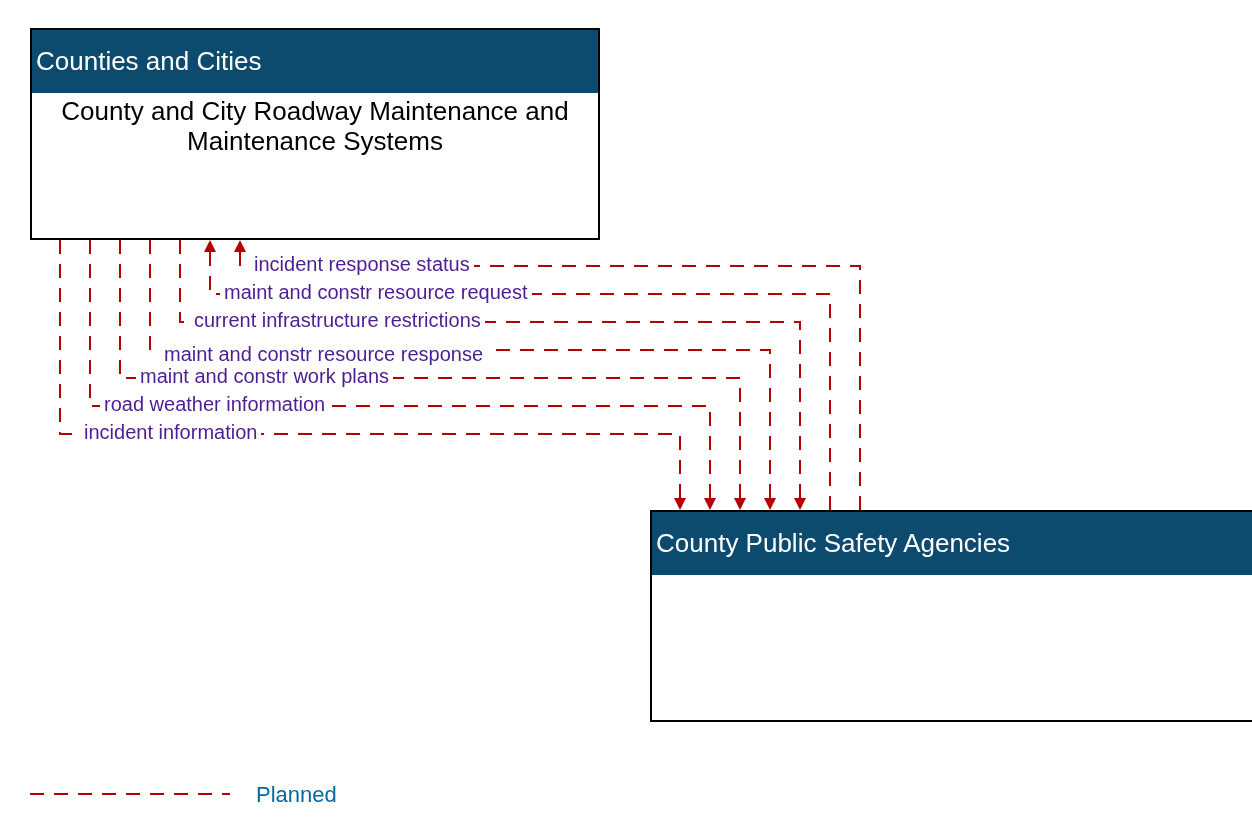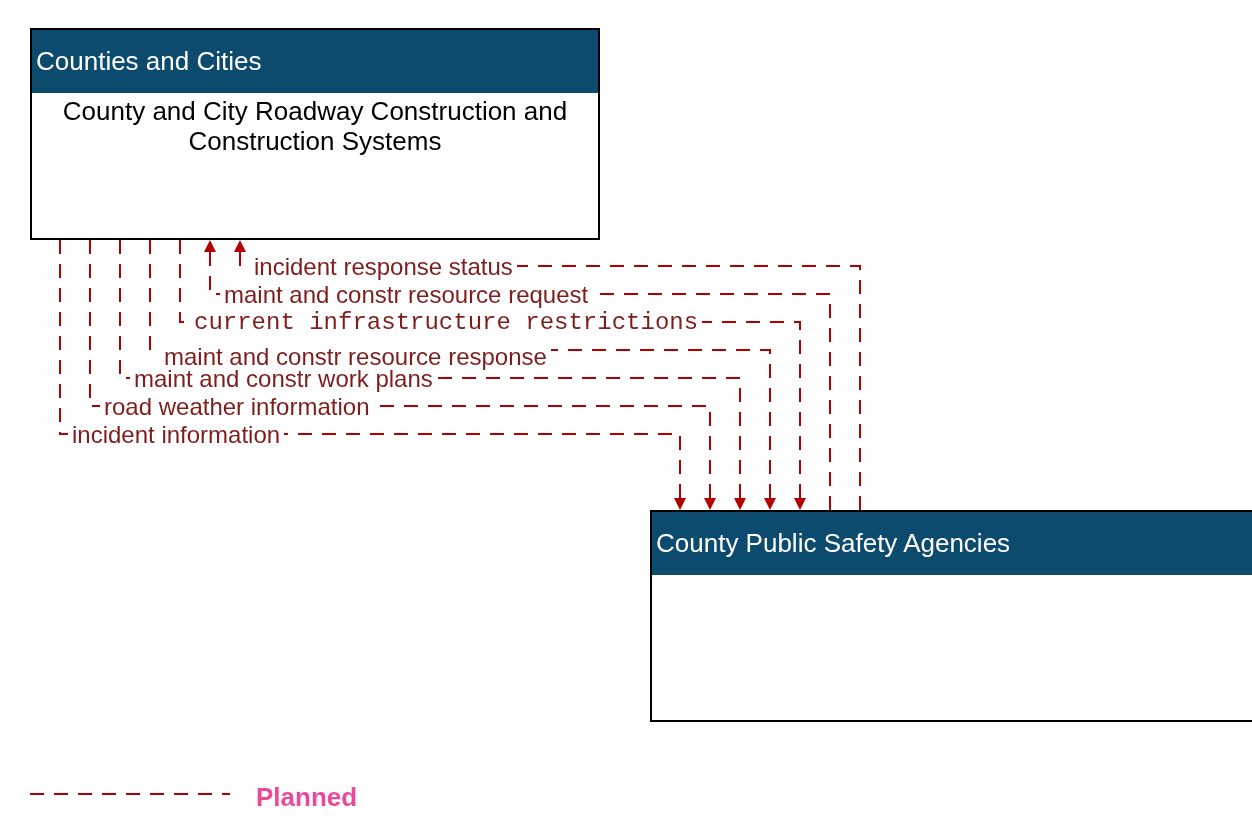--- a/index.html
+++ b/index.html
@@ -45,44 +45,43 @@
     stroke-width: 2;
     stroke-dasharray: 14 10;
     fill: none;
   }
   .flow-arrow {
     fill: #b30000;
     stroke: none;
   }
   .flow-label {
     position: absolute;
-    color: #7f1d1d;
-    font-size: 24px;
+    color: #4c1d95;
+    font-size: 20px;
     background: #ffffff;
     padding: 0 4px;
     white-space: nowrap;
   }
   .legend-dash {
     stroke: #b30000;
     stroke-width: 2;
     stroke-dasharray: 14 10;
   }
   .legend-text {
     position: absolute;
-    color: #ec4899;
-    font-size: 26px;
-    font-weight: bold;
+    color: #0369a1;
+    font-size: 22px;
   }
 </style>
 </head>
 <body>
 
 <div class="entity-box" style="left:30px; top:28px; width:570px; height:212px;">
   <div class="entity-header">Counties and Cities</div>
-  <div class="entity-body">County and City Roadway Construction and Construction Systems</div>
+  <div class="entity-body">County and City Roadway Maintenance and Maintenance Systems</div>
 </div>
 
 <div class="entity-box" style="left:650px; top:510px; width:646px; height:212px;">
   <div class="entity-header">County Public Safety Agencies</div>
 </div>
 
 <svg class="flows">
 
   <path class="flow-line" d="M 860 510 L 860 266 L 240 266 L 240 250"></path>
   <polygon class="flow-arrow" points="240,240 234,252 246,252"></polygon>
@@ -103,19 +102,19 @@
   <polygon class="flow-arrow" points="710,510 704,498 716,498"></polygon>
 
   <path class="flow-line" d="M 60 240 L 60 434 L 680 434 L 680 500"></path>
   <polygon class="flow-arrow" points="680,510 674,498 686,498"></polygon>
 
   <line class="legend-dash" x1="30" y1="794" x2="230" y2="794"></line>
 </svg>
 
 <div class="flow-label" style="left:250px; top:253px;">incident response status</div>
 <div class="flow-label" style="left:220px; top:281px;">maint and constr resource request</div>
-<div class="flow-label" style="left:190px; top:309px;font-family:Liberation Mono, monospace;">current infrastructure restrictions</div>
+<div class="flow-label" style="left:190px; top:309px;">current infrastructure restrictions</div>
 <div class="flow-label" style="left:160px; top:337px;margin-top:6px;">maint and constr resource response</div>
-<div class="flow-label" style="left:130px; top:365px;">maint and constr work plans</div>
+<div class="flow-label" style="left:136px; top:365px;">maint and constr work plans</div>
 <div class="flow-label" style="left:100px; top:393px;text-align:center;">road weather information</div>
-<div class="flow-label" style="left:68px;  top:421px;">incident information</div>
+<div class="flow-label" style="left:80px;  top:421px;">incident information</div>
 
 <div class="legend-text" style="left:256px; top:782px;">Planned</div>
 
 </body></html>

